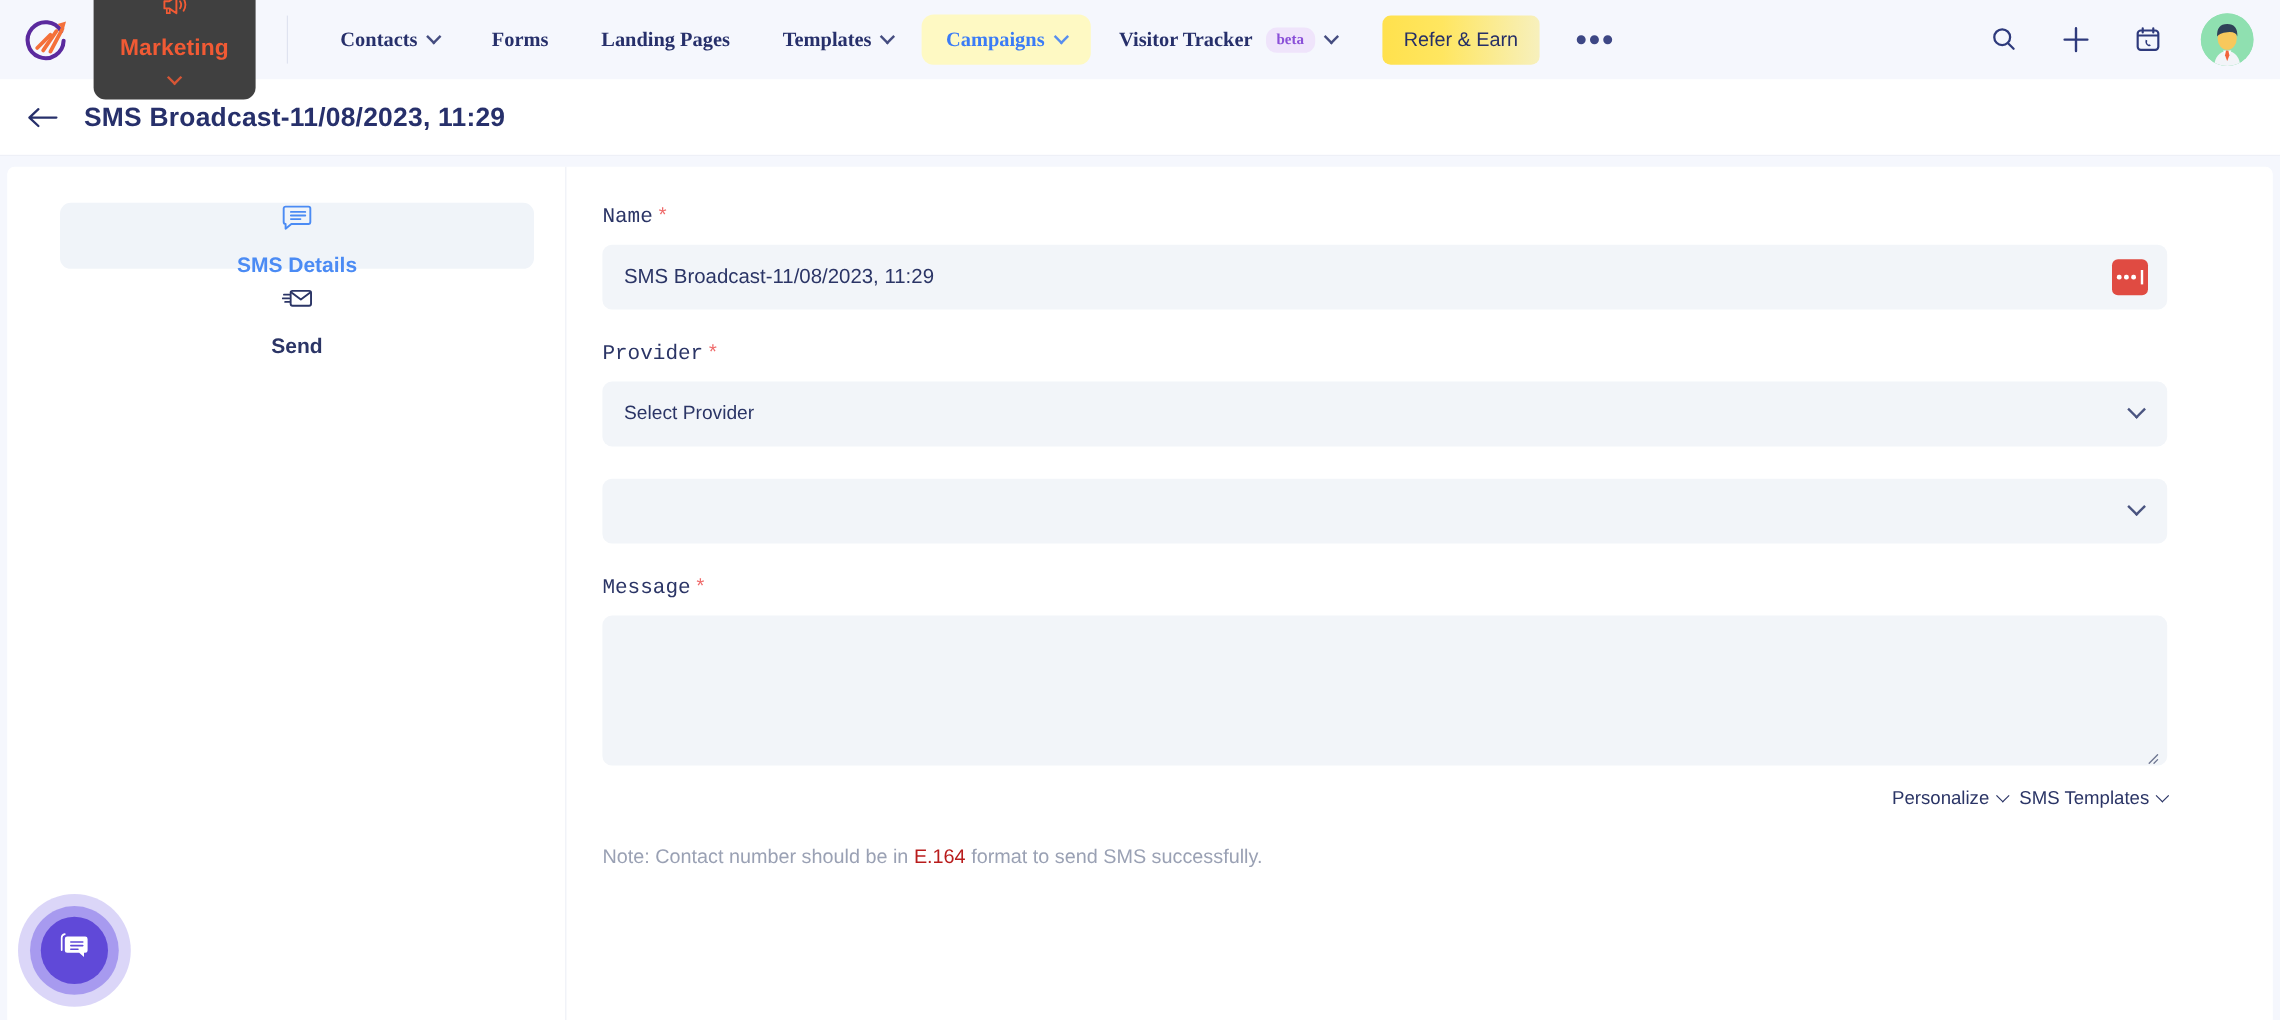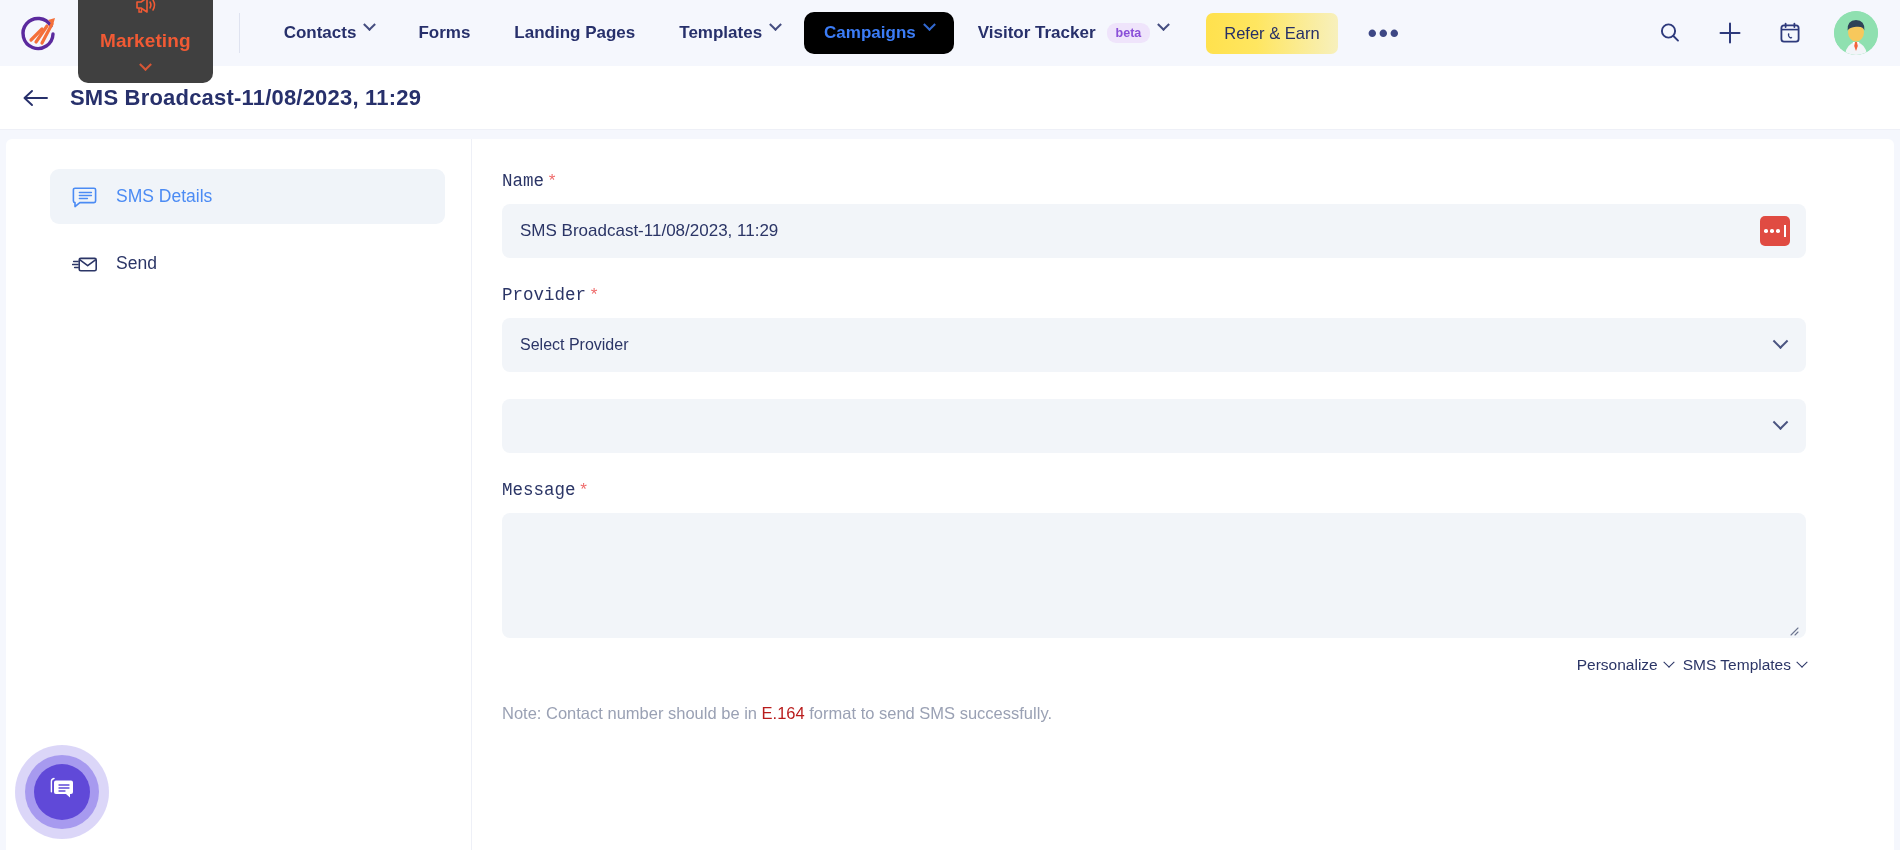--- a/index.html
+++ b/index.html
@@ -51,31 +51,32 @@
   }
 
   .nav-divider {
     width: 1px; height: 40px;
     background: #dfe3f0;
     margin: 0 24px 0 26px;
   }
 
   .nav-items { display: flex; align-items: center; gap: 4px; }
   .nav-item {
-    display: flex; align-items: flex-start; gap: 9px;
+    display: flex; align-items: center; gap: 9px;
     color: #27306b;
     font-size: 17px;
     font-weight: 700;
     padding: 11px 20px;
     border-radius: 10px;
     cursor: pointer;
     white-space: nowrap;
+    font-family: Liberation Serif, serif;
   }
   .nav-item.active {
-    background: #000000;
+    background: #fef9c3;
     color: #3b7cf6;
   }
   .badge-beta {
     background: #efe4fb;
     color: #8a4fd8;
     font-size: 12.5px;
     font-weight: 700;
     border-radius: 9px;
     padding: 3px 9px;
     margin-left: 2px;
@@ -167,22 +168,23 @@
     border-right: 1px solid #eef0f7;
   }
   .side-item {
     display: flex; align-items: center; gap: 18px;
     height: 55px;
     padding: 0 22px;
     border-radius: 9px;
     cursor: pointer;
     color: #2b3566;
     font-size: 17.5px;
-    font-weight: 400;
+    font-weight: 700;
     margin-bottom: 12px;
+    flex-direction: column;
   }
   .side-item.active {
     background: #f0f4f9;
     color: #4b8bf4;
   }
   .side-icon { display:flex; align-items:center; }
 
   .form-area {
     flex: 1 1 auto;
     padding: 32px 88px 0 30px;

